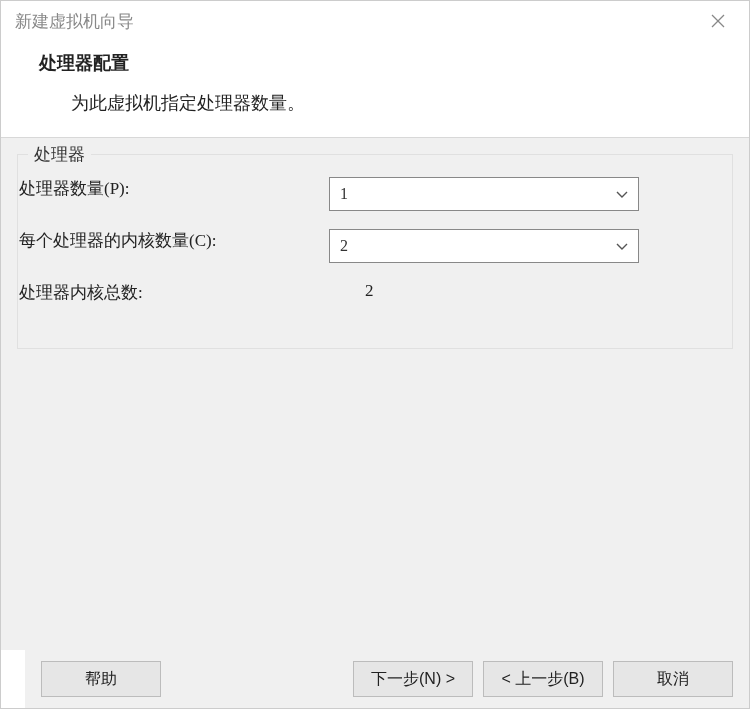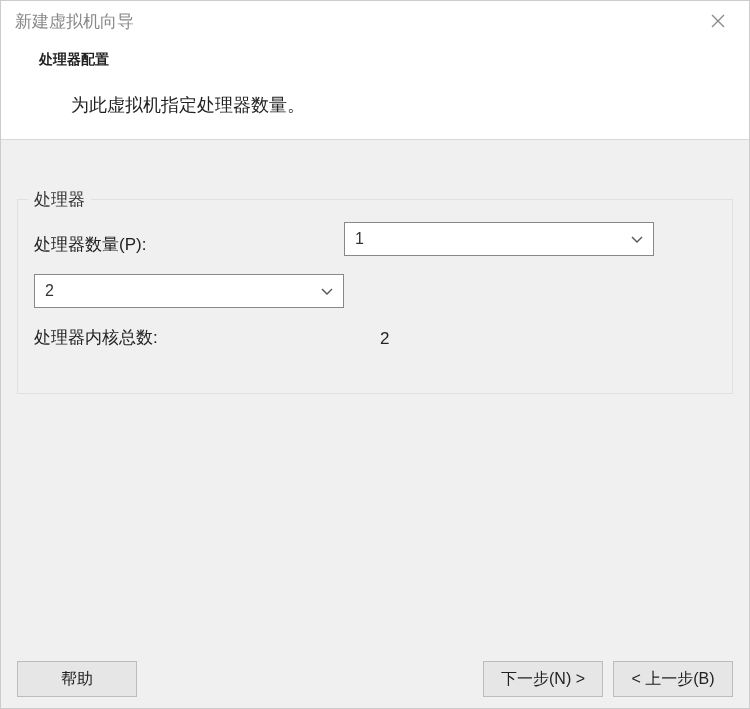--- a/index.html
+++ b/index.html
@@ -39,56 +39,56 @@
     cursor: pointer;
     color: #888;
   }
   .close-btn svg { width: 14px; height: 14px; }
   .header {
     padding: 10px 38px 22px 38px;
     background: #fff;
   }
   .header-title {
     font-weight: bold;
-    font-size: 14px;
-    color: #222;
-    margin-bottom: 24px;
+    font-size: 18px;
+    color: #222;
+    margin-bottom: 16px;
   }
   .header-sub {
     font-size: 18px;
     color: #222;
     padding-left: 32px;
   }
   .body {
     flex: 1;
     background: #f0f0f0;
     border-top: 1px solid #d8d8d8;
     padding: 16px;
     position: relative;
   }
   .group {
     border: 1px solid #e0e0e0;
     background: #f0f0f0;
-    padding: 22px 18px 44px 16px;
+    padding: 22px 18px 44px 1px;
     position: relative;
-    margin-top: 43px;
   }
   .group-legend {
     position: absolute;
     top: -12px;
     left: 10px;
     background: #f0f0f0;
     padding: 0 6px;
     font-size: 17px;
     color: #333;
   }
   .row {
     display: flex;
-    align-items: flex-end;
+    align-items: flex-start;
     margin-bottom: 18px;
+    font-family: Liberation Serif, serif;
   }
   .row-label {
     width: 310px;
     font-size: 17px;
     color: #222;
   }
   .row-value {
     font-size: 17px;
     color: #222;
   }
@@ -108,20 +108,21 @@
   .select .chev {
     color: #555;
   }
   .footer {
     height: 58px;
     background: #f0f0f0;
     display: flex;
     align-items: center;
     padding: 0 16px;
     gap: 10px;
+    margin-left: 24px;
   }
   .footer-spacer { flex: 1; }
   .btn {
     height: 36px;
     min-width: 120px;
     background: #e6e6e6;
     border: 1px solid #bcbcbc;
     display: flex;
     align-items: center;
     justify-content: center;
@@ -162,20 +163,21 @@
           <span>1</span>
           <span class="chev">
             <svg width="12" height="8" viewBox="0 0 12 8">
                 <polyline points="1,1 6,6 11,1" fill="none" stroke="#555" stroke-width="1.4"></polyline>
               </svg>
           </span>
         </div>
       </div>
 
       <div class="row">
+        <div class="row-label">每个处理器的内核数量(C):</div>
         <div class="select">
           <span>2</span>
           <span class="chev">
             <svg width="12" height="8" viewBox="0 0 12 8">
                 <polyline points="1,1 6,6 11,1" fill="none" stroke="#555" stroke-width="1.4"></polyline>
               </svg>
           </span>
         </div>
       </div>
 
@@ -184,15 +186,16 @@
         <div class="row-value">2</div>
       </div>
     </div>
   </div>
 
   <div class="footer">
     <div class="btn help">帮助</div>
     <div class="footer-spacer"></div>
     <div class="btn">下一步(N) &gt;</div>
     <div class="btn">&lt; 上一步(B)</div>
+    <div class="btn">取消</div>
   </div>
 
 </div>
 
 </body></html>

